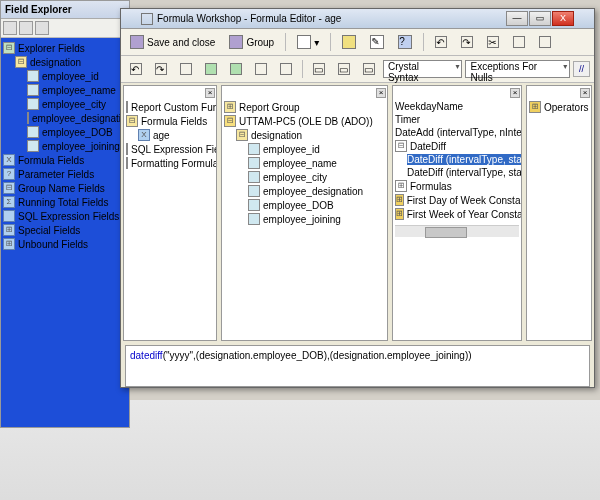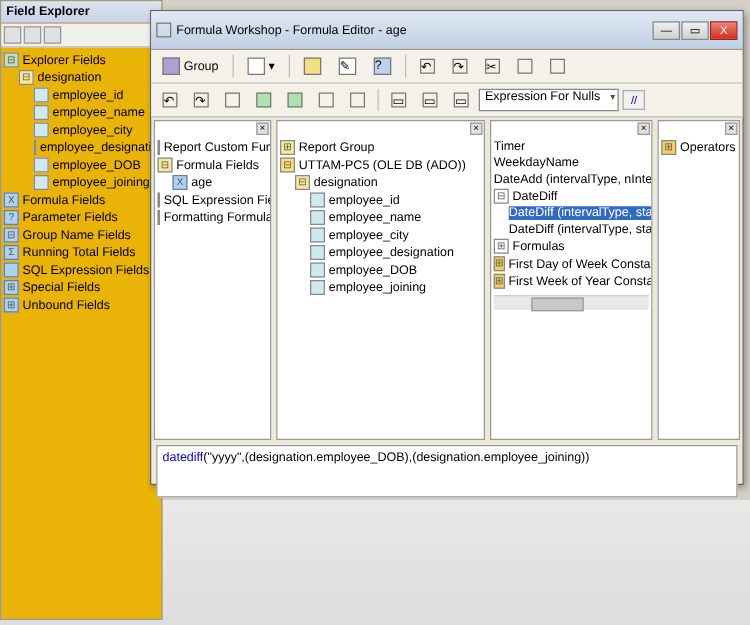--- a/index.html
+++ b/index.html
@@ -1,34 +1,34 @@
 <!DOCTYPE html>
 <html><head>
 <meta charset="utf-8">
 <style>
 * { box-sizing: border-box; margin: 0; padding: 0; font-family: Tahoma, sans-serif; font-size: 10px; }
 body { background: #d4d0c8; overflow: hidden; width: 600px; height: 500px; }
 
-.outer-window { position: absolute; left: 0; top: 0; width: 130px; height: 496px; background: #eab308; border: 1px solid #999; }
+.outer-window { position: absolute; left: 0; top: 0; width: 130px; height: 428px; background: #1d4ed8; border: 1px solid #999; }
 .outer-title { background: linear-gradient(#dde4f0,#c8d4e8); height: 18px; padding: 2px 4px; font-weight: bold; border-bottom: 1px solid #aaa; display: flex; align-items: center; gap: 3px; }
 .outer-toolbar { background: #f0f0ec; padding: 2px; border-bottom: 1px solid #bbb; display: flex; gap: 2px; }
 .tb-ico { width: 14px; height: 14px; background: #e0e0e0; border: 1px solid #999; }
 
 .tree { padding: 3px 2px; overflow: hidden; white-space: nowrap; }
 .tree-item { display: flex; align-items: center; gap: 3px; padding: 1px 0; cursor: pointer; }
 .tree-ico { width: 12px; height: 12px; display: inline-block; border: 1px solid #888; background: #fff; font-size: 8px; text-align: center; line-height: 10px; color: #555; }
 .tree-ico.folder { background: #f8e8a0; }
 .tree-ico.db { background: #c0e0c0; }
 .tree-ico.field { background: #d0e8f0; }
 .tree-ico.blue { background: #b0d0f0; border-color: #6080b0; }
 .ind1 { padding-left: 12px; }
 .ind2 { padding-left: 24px; text-align: center; }
 
 .workshop-window { position: absolute; left: 120px; top: 8px; width: 475px; height: 380px; background: #ece9d8; border: 1px solid #666; box-shadow: 2px 2px 6px rgba(0,0,0,0.4); }
-.ws-titlebar { background: linear-gradient(#e0e8f4,#c0d0e4); height: 31px; display: flex; align-items: center; padding: 0 4px; justify-content: space-between; border-bottom: 1px solid #999; }
+.ws-titlebar { background: linear-gradient(#e0e8f4,#c0d0e4); height: 20px; display: flex; align-items: center; padding: 0 20px; justify-content: space-between; border-bottom: 1px solid #999; }
 .ws-title-left { display: flex; align-items: center; gap: 4px; }
 .ws-wincontrols { display: flex; gap: 1px; }
 .winbtn { width: 22px; height: 15px; border: 1px solid #888; background: linear-gradient(#f0f0f0,#d0d0d0); font-size: 9px; text-align: center; line-height: 13px; cursor: pointer; }
 .winbtn.close { background: linear-gradient(#f08070,#d03020); color: #fff; border-color: #a02010; }
 
 .ws-toolbar { background: #f4f2e8; border-bottom: 1px solid #bbb; padding: 3px 4px; display: flex; align-items: center; gap: 4px; flex-wrap: nowrap; }
 .ws-btn { height: 20px; padding: 0 4px; border: 1px solid transparent; display: flex; align-items: center; gap: 3px; cursor: pointer; }
 .ws-sep { width: 1px; height: 18px; background: #bbb; margin: 0 2px; }
 .ws-ico { width: 14px; height: 14px; border: 1px solid #777; display: inline-block; }
 .ws-ico.save { background: #b0a0d0; }
@@ -147,20 +147,24 @@
     <div class="ws-wincontrols">
       <span class="winbtn">—</span>
       <span class="winbtn">▭</span>
       <span class="winbtn close">X</span>
     </div>
   </div>
 
   <div class="ws-toolbar">
     <div class="ws-btn">
         <span class="ws-ico save"></span>
+        <span>Save and close</span>
+      </div>
+    <div class="ws-btn">
+        <span class="ws-ico save"></span>
         <span>Group</span>
       </div>
     <span class="ws-sep"></span>
     <div class="ws-btn"><span class="ws-ico new"></span>▾</div>
     <span class="ws-sep"></span>
     <div class="ws-btn">
         <span class="ws-ico undo"></span>
       </div>
     <div class="ws-btn">
         <span class="ws-ico" style="background:#fff">✎</span>
@@ -211,21 +215,22 @@
     <span class="ws-sep"></span>
     <div class="ws-btn">
         <span class="ws-ico small">▭</span>
       </div>
     <div class="ws-btn">
         <span class="ws-ico small">▭</span>
       </div>
     <div class="ws-btn">
         <span class="ws-ico small">▭</span>
       </div>
-    <div class="dropdown"><span>Expression For Nulls</span></div>
+    <div class="dropdown"><span>Crystal Syntax</span></div>
+    <div class="dropdown"><span>Exceptions For Nulls</span></div>
     <div class="comment-sym">//</div>
   </div>
 
   <div class="ws-body">
 
     <div class="panel narrow">
       <div class="panel-close"><span class="xb">×</span></div>
       <div class="panel-body tree">
         <div class="tree-item">
             <span class="tree-ico folder"></span>
@@ -289,24 +294,24 @@
             <span class="tree-ico field"></span>
             <span>employee_joining</span>
           </div>
       </div>
     </div>
 
     <div class="panel func">
       <div class="panel-close"><span class="xb">×</span></div>
       <div class="panel-body tree">
         <div class="tree-item">
+            <span>WeekdayName</span>
+          </div>
+        <div class="tree-item">
             <span>Timer</span>
-          </div>
-        <div class="tree-item">
-            <span>WeekdayName</span>
           </div>
         <div class="tree-item">
             <span>DateAdd (intervalType, nInterv</span>
           </div>
         <div class="tree-item">
             <span class="tree-ico">⊟</span>
             <span>DateDiff</span>
           </div>
         <div class="tree-item ind1">
             <span class="selected">DateDiff (intervalType, star</span>

